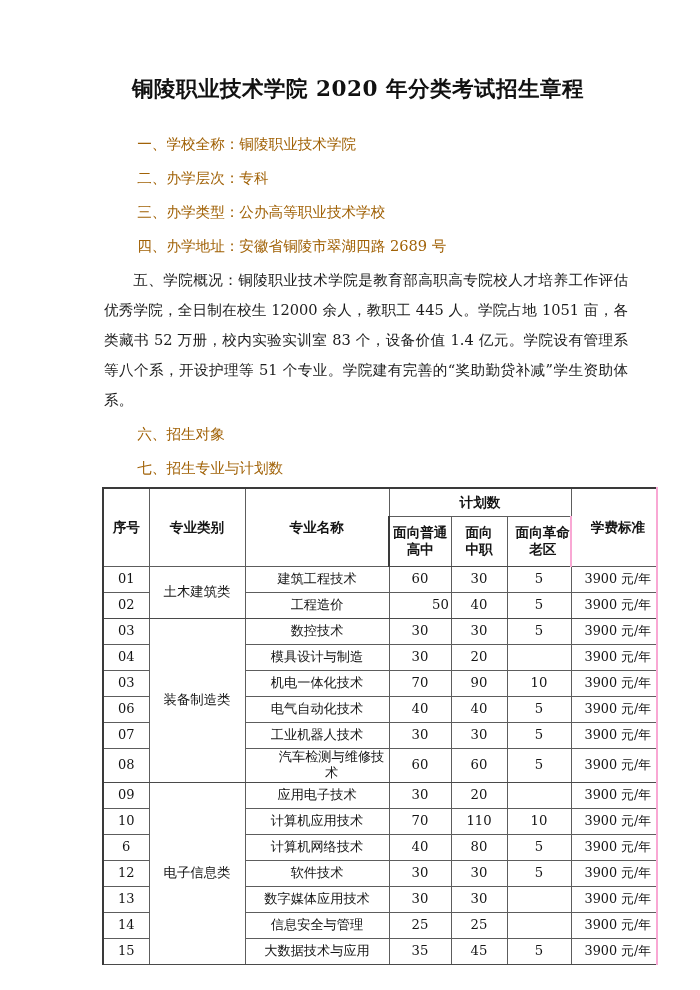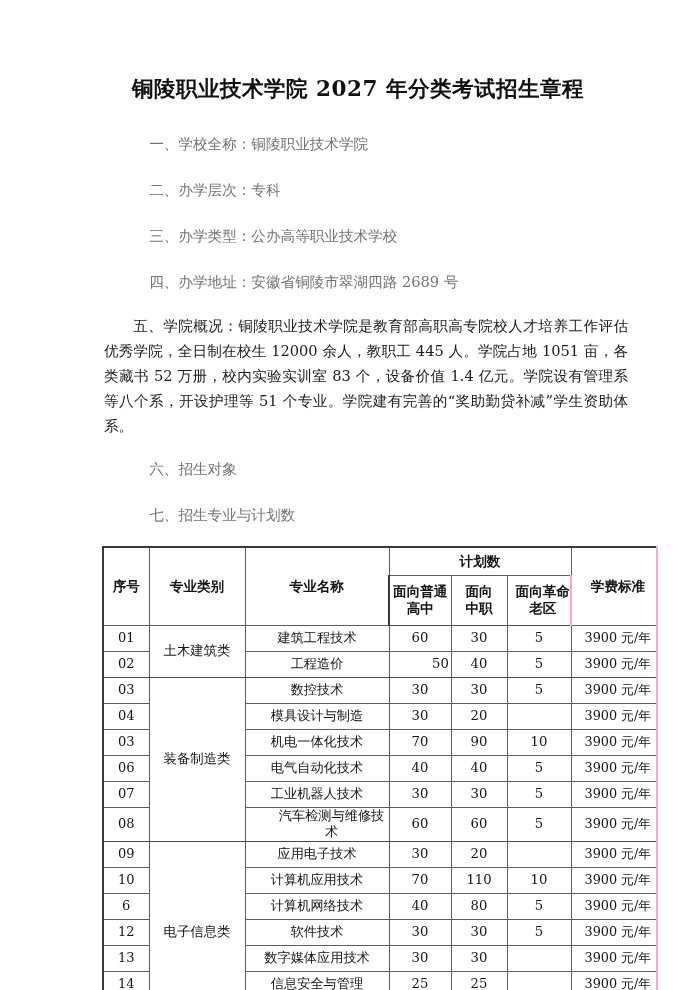--- a/index.html
+++ b/index.html
@@ -30,35 +30,35 @@
     font-size: 21.5px;
     font-weight: bold;
     letter-spacing: 0.5px;
     margin: 0 0 26px 0;
     margin-left: -16px;
     color: #111;
     font-family: "DejaVu Serif", "Liberation Serif", serif;
   }
   .para {
     font-size: 14.6px;
-    line-height: 25px;
+    line-height: 30px;
     margin: 0 0 1px 0;
     text-align: justify;
     text-justify: inter-ideograph;
     color: #1b1b1b;
   }
   .para.indent {
     text-indent: 2em;
   }
   .section-line {
     font-size: 14.6px;
     line-height: 30px;
-    margin: 16px;
+    margin: 4px;
     text-indent: 2em;
-    color: #737373;
+    color: #a16207;
   }
   .table-wrap {
     margin-top: 4px;
     margin-left: -2px;
     width: 524px;
   }
   table.plan {
     border-collapse: collapse;
     width: 524px;
     table-layout: fixed;
@@ -100,21 +100,21 @@
   .fee-cell { font-size: 12.8px; }
   .num-cell { font-size: 13.2px; }
   .seq-cell { font-size: 13px; }
 </style>
 </head>
 <body>
 
 <div class="page">
   <div class="content">
 
-    <h1 class="doc-title">铜陵职业技术学院 2027 年分类考试招生章程</h1>
+    <h1 class="doc-title">铜陵职业技术学院 2020 年分类考试招生章程</h1>
 
     <p class="section-line">一、学校全称：铜陵职业技术学院</p>
     <p class="section-line">二、办学层次：专科</p>
     <p class="section-line">三、办学类型：公办高等职业技术学校</p>
     <p class="section-line">四、办学地址：安徽省铜陵市翠湖四路 2689 号</p>
     <p class="para indent">五、学院概况：铜陵职业技术学院是教育部高职高专院校人才培养工作评估优秀学院，全日制在校生 12000 余人，教职工 445 人。学院占地 1051 亩，各类藏书 52 万册，校内实验实训室 83 个，设备价值 1.4 亿元。学院设有管理系等八个系，开设护理等 51 个专业。学院建有完善的“奖助勤贷补减”学生资助体系。</p>
     <p class="section-line">六、招生对象</p>
     <p class="section-line">七、招生专业与计划数</p>
 
     <div class="table-wrap">

